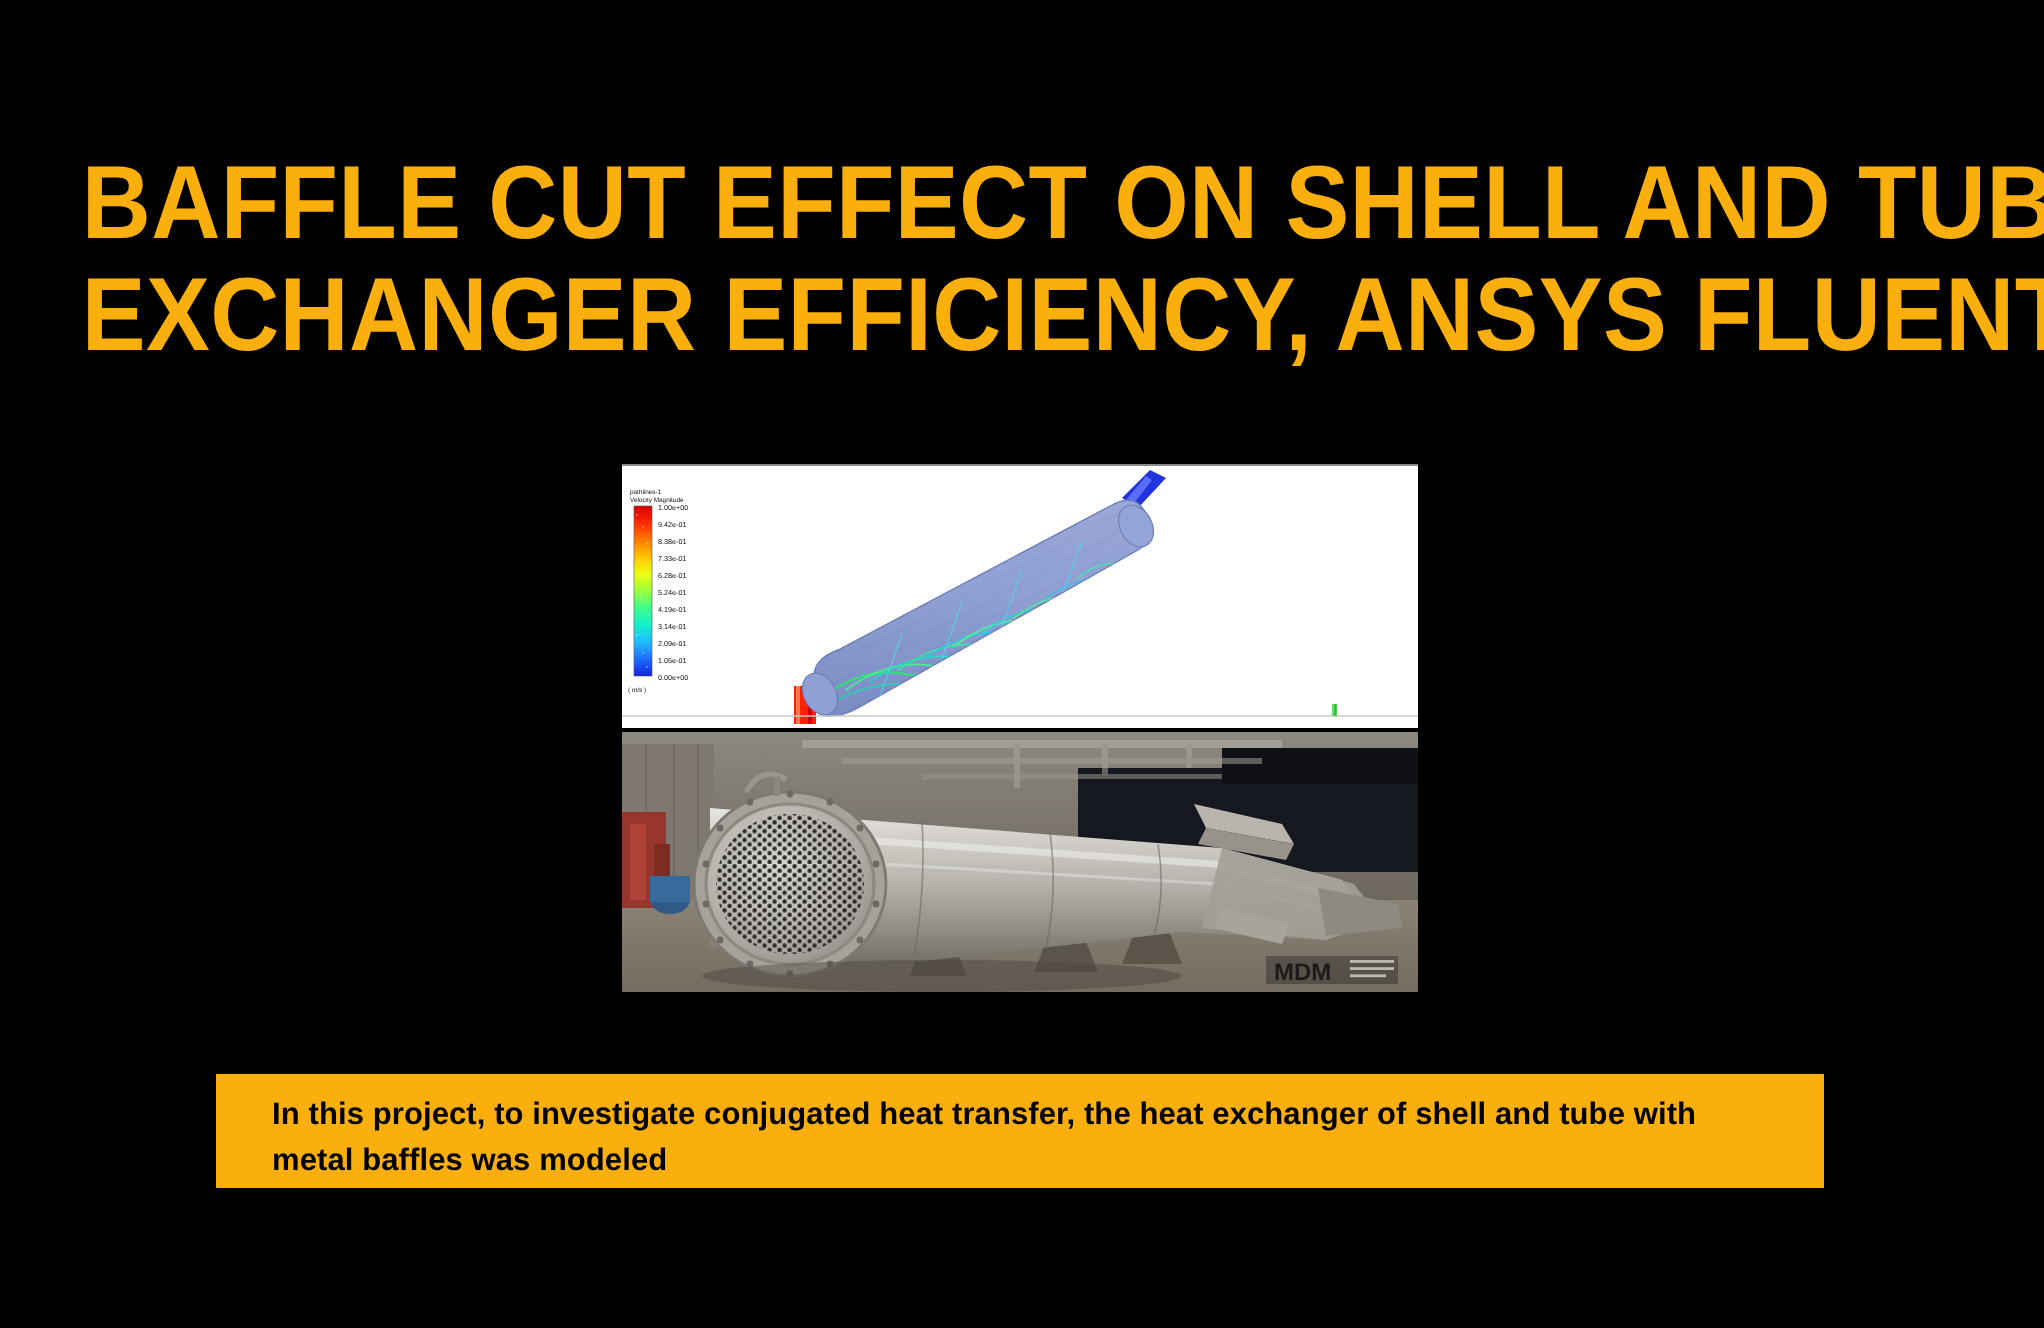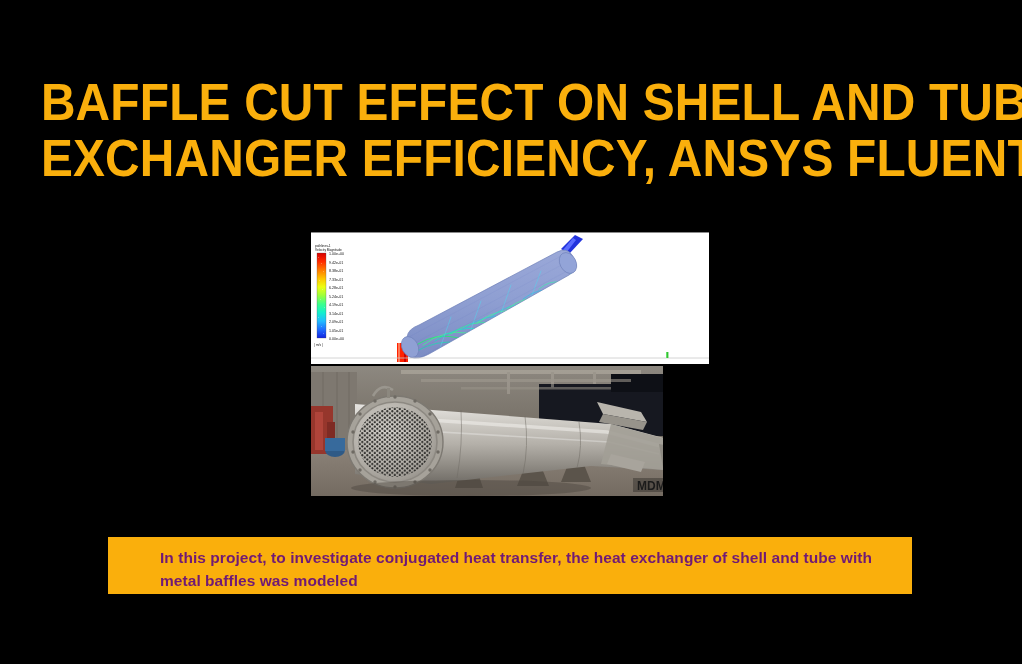--- a/index.html
+++ b/index.html
@@ -61,46 +61,45 @@
     overflow: hidden;
     border-top: 1px solid #8a8a8a;
   }
   .cfd-svg { display: block; width: 398px; height: 131px; }
 
   
   .photo-panel {
     position: absolute;
     left: 0;
     top: 134px;
-    width: 352px;
+    width: 398px;
     height: 130px;
     overflow: hidden;
     background: #6d6253;
   }
   .photo-svg { display: block; width: 398px; height: 130px; }
 
   
   .caption-bar {
     position: absolute;
     left: 108px;
     top: 537px;
     width: 804px;
     height: 57px;
     background: #FAAF0C;
     box-sizing: border-box;
     padding: 9px 22px 0 28px;
   }
   .caption-text {
-    color: #701a75;
+    color: #000000;
     font-family: "Liberation Sans Narrow", "Liberation Sans", sans-serif;
     font-weight: bold;
     font-size: 15.5px;
     line-height: 23px;
     letter-spacing: 0.05px;
-    margin-left: 24px;
   }
 
   
   .lg { font-family: "Liberation Sans", sans-serif; font-size: 3.6px; fill: #111; }
   .lgt { font-family: "Liberation Sans", sans-serif; font-size: 3.2px; fill: #111; }
 </style>
 </head>
 <body>
 
 <div class="slide">

